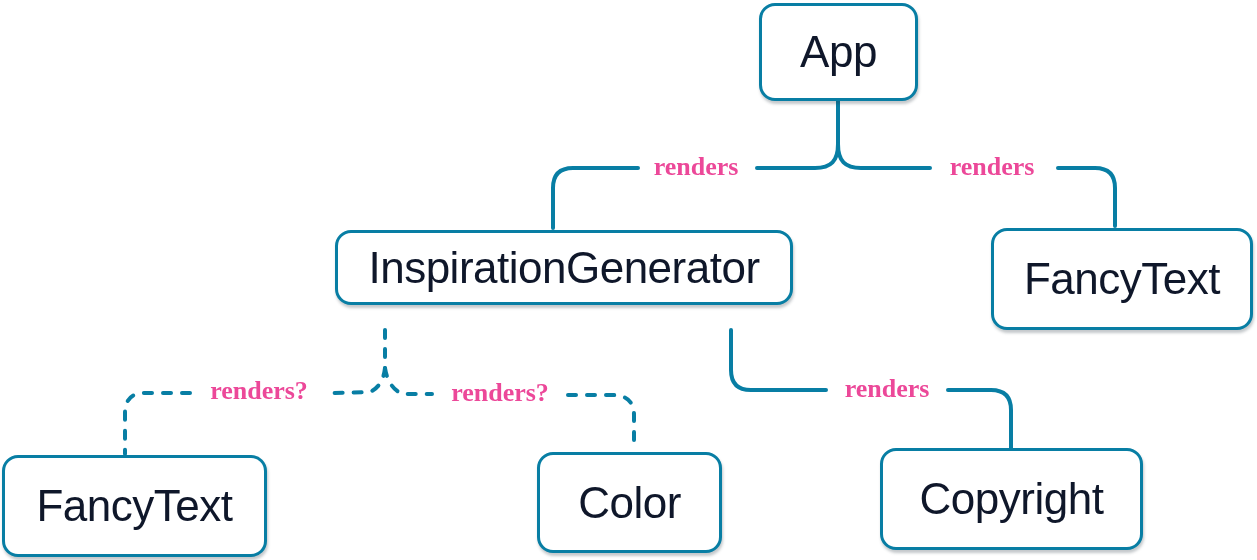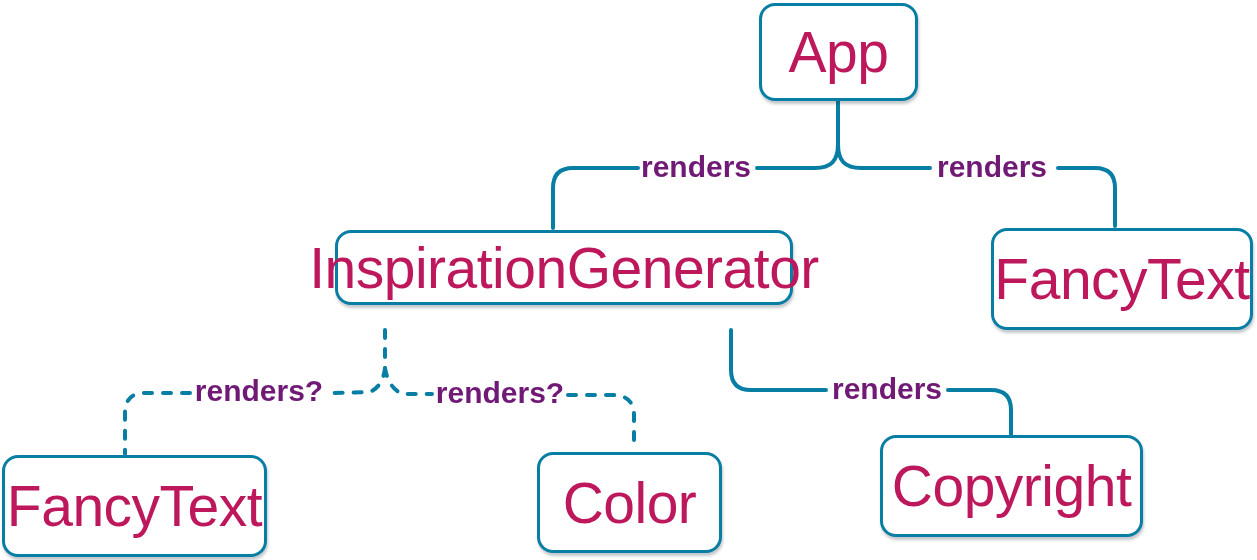--- a/index.html
+++ b/index.html
@@ -36,34 +36,35 @@
     box-sizing: border-box;
     background: #ffffff;
     border: 3px solid #087ea4;
     border-radius: 16px;
     box-shadow: 1px 3px 3px rgba(42, 57, 68, 0.28);
     display: flex;
     align-items: center;
     justify-content: center;
   }
   .node .node-label {
-    color: #be185d;
-    font-size: 57px;
+    color: #0f172a;
+    font-size: 44px;
     font-weight: 500;
     letter-spacing: -0.5px;
     white-space: nowrap;
   }
   .edge-label {
     position: absolute;
     transform: translate(-50%, -50%);
-    color: #701a75;
-    font-size: 30px;
+    color: #ec4899;
+    font-size: 26px;
     font-weight: 700;
     white-space: nowrap;
     line-height: 1;
+    font-family: Liberation Serif, serif;
   }
 </style>
 </head>
 <body>
 
 <div class="stage">
 
   <svg class="edges" viewBox="0 0 1257 560" xmlns="http://www.w3.org/2000/svg" aria-hidden="true">
 
     <path d="M 757 168 H 815 C 831 168 838 161 838 144 V 101"></path>
@@ -96,21 +97,21 @@
   </div>
 
   <div class="node" style="left:2px; top:455px; width:265px; height:102px">
     <span class="node-label">FancyText</span>
   </div>
 
   <div class="node" style="left:537px; top:452px; width:185px; height:101px">
     <span class="node-label">Color</span>
   </div>
 
-  <div class="node" style="left:880px; top:435px; width:263px; height:102px">
+  <div class="node" style="left:880px; top:448px; width:263px; height:102px">
     <span class="node-label">Copyright</span>
   </div>
 
   <span class="edge-label" style="left:696px; top:167px">renders</span>
   <span class="edge-label" style="left:992px; top:167px">renders</span>
   <span class="edge-label" style="left:259px; top:391px">renders?</span>
   <span class="edge-label" style="left:500px; top:393px">renders?</span>
   <span class="edge-label" style="left:887px; top:389px">renders</span>
 
 </div>

